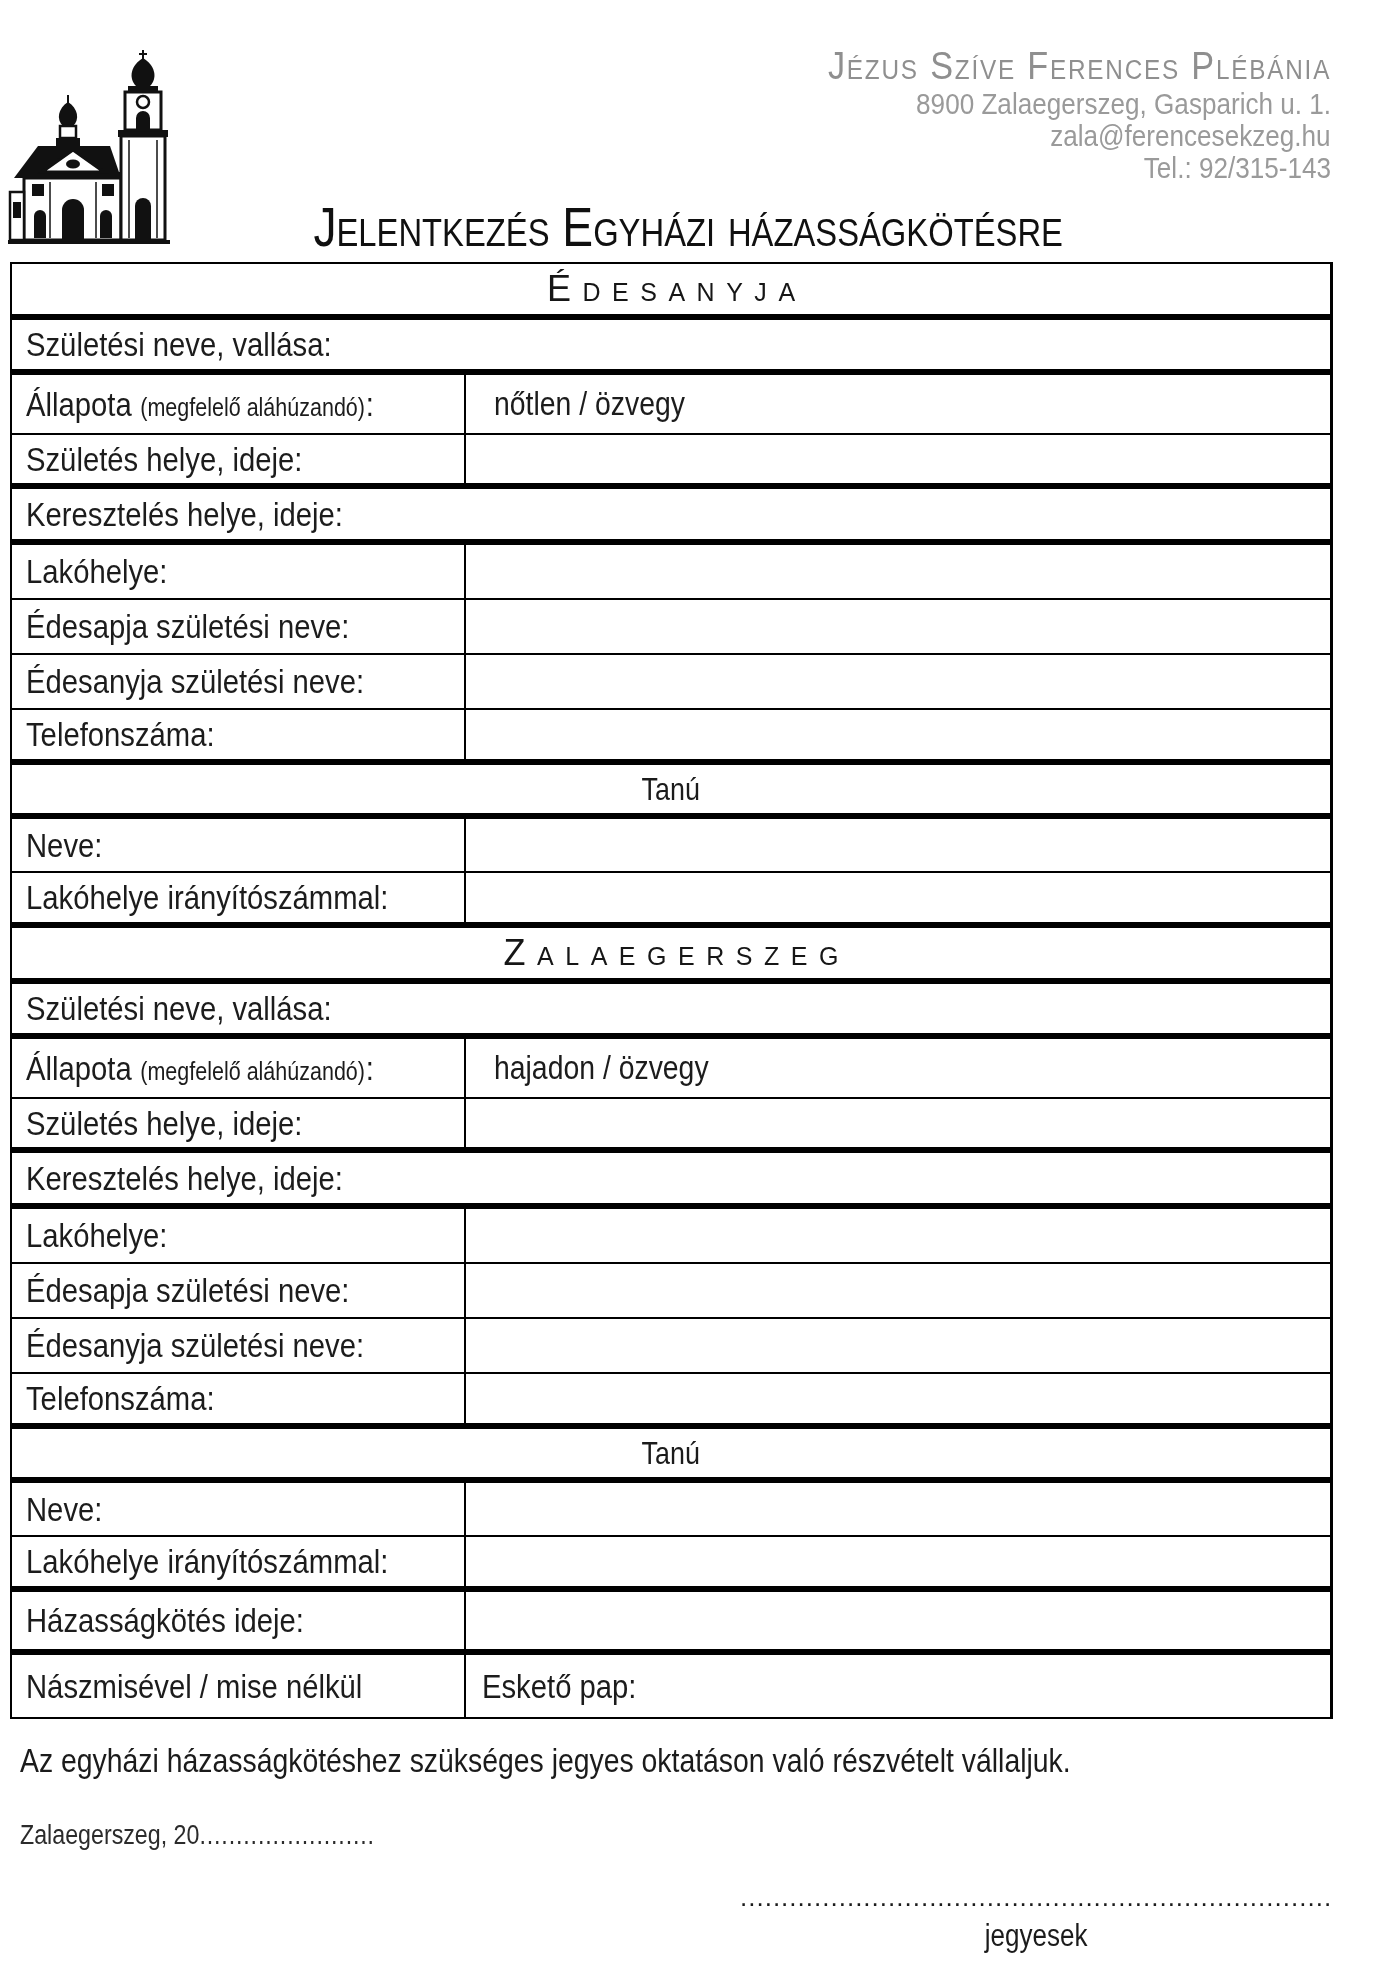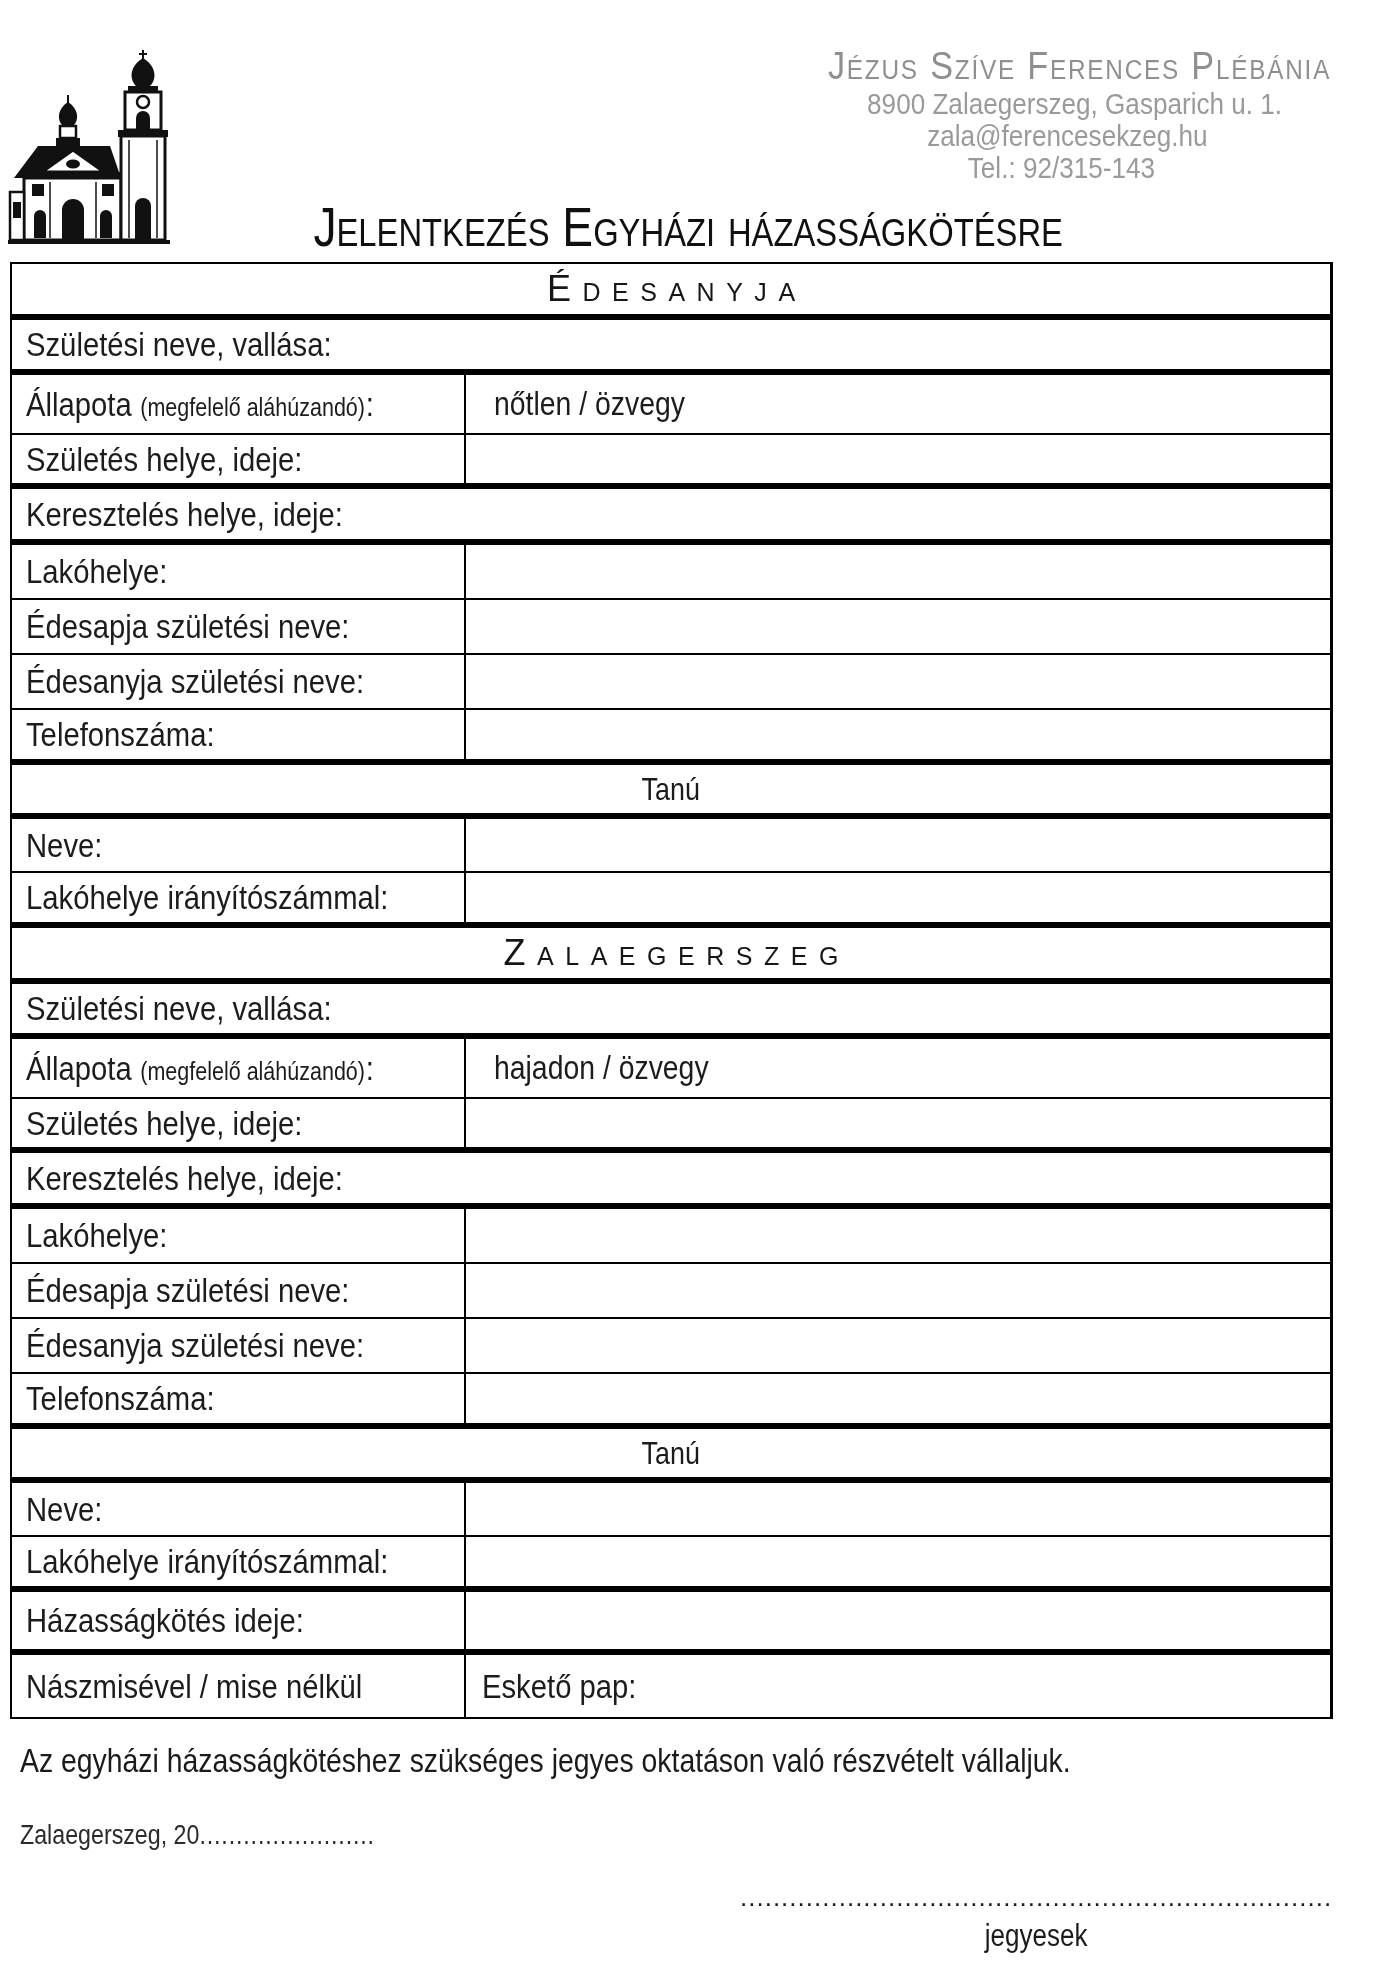--- a/index.html
+++ b/index.html
@@ -13,21 +13,21 @@
     color:#1b1b1b;
     overflow:hidden;
   }
   
   .cx-l{display:inline-block;transform:scaleX(.86);transform-origin:0 50%;white-space:nowrap;}
   .cx-c{display:inline-block;transform:scaleX(.84);transform-origin:50% 50%;white-space:nowrap;}
   .cx-r{display:inline-block;transform:scaleX(.90);transform-origin:100% 50%;white-space:nowrap;}
 
   
   .logo{position:absolute;left:8px;top:50px;}
-  .org-block{position:absolute;top:44px;right:46px;text-align:center;}
+  .org-block{position:absolute;top:44px;right:46px;text-align:right;}
   .org-name{font-size:38px;line-height:44px;color:#8f8f8f;font-variant:small-caps;letter-spacing:2px;}
   .org-line{font-size:29px;line-height:32px;color:#9a9a9a;}
   .doc-title{
     position:absolute;top:200px;left:0;right:0;text-align:center;
     font-size:55px;font-variant:small-caps;color:#101010;line-height:54px;
   }
 
   
   .form-table{
     position:absolute;top:262px;left:10px;width:1323px;

